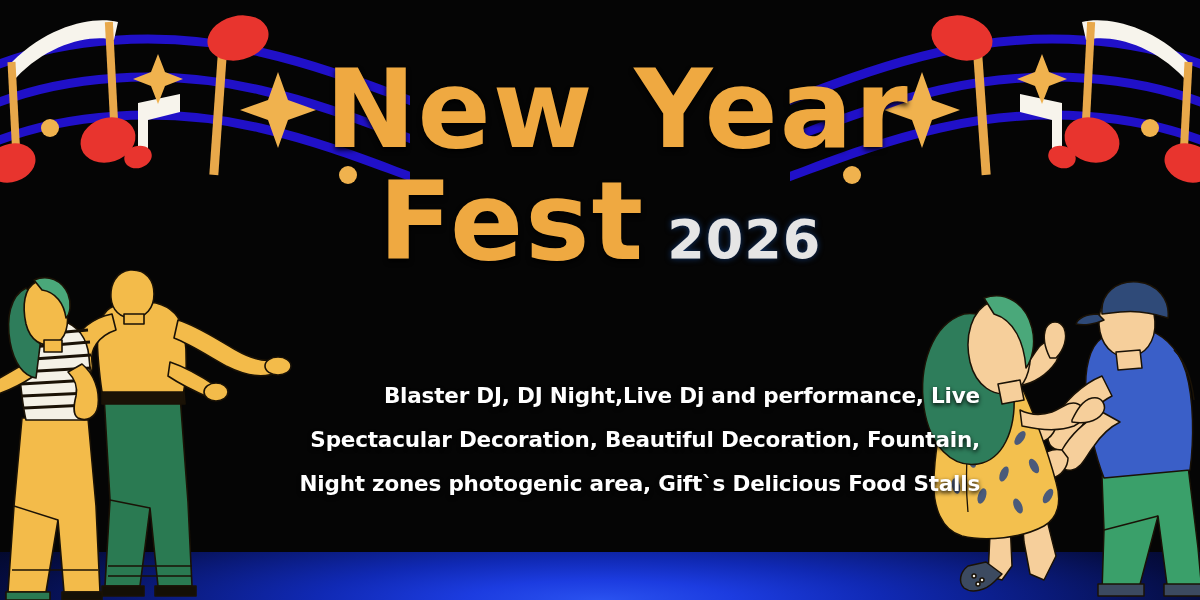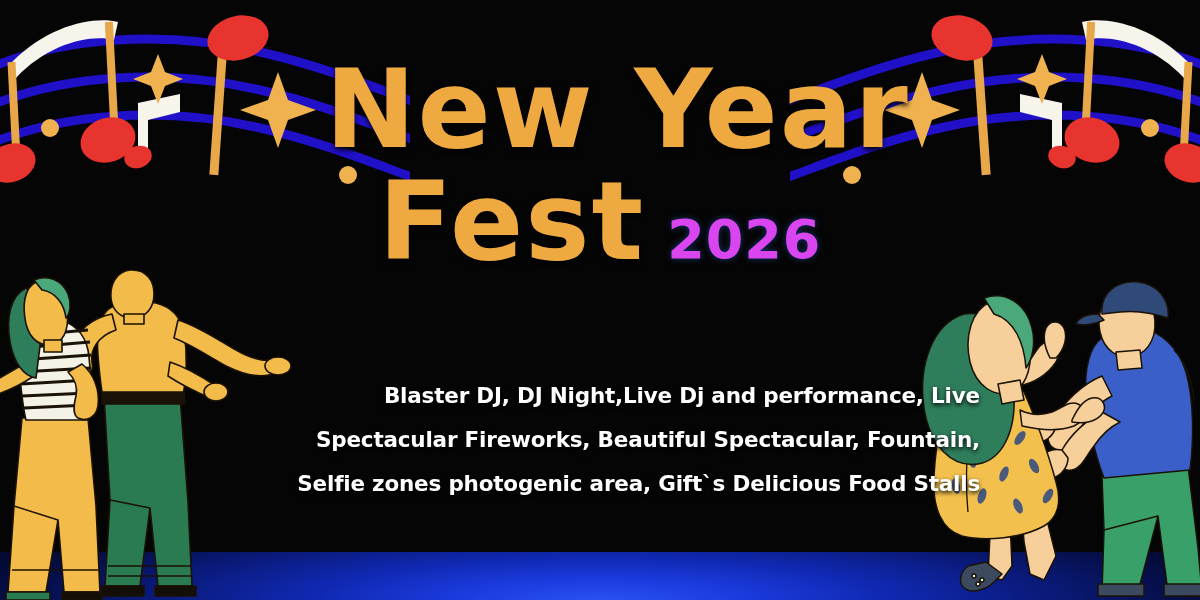--- a/index.html
+++ b/index.html
@@ -62,21 +62,21 @@
     line-height:0.96;
     color:#efa941;
     letter-spacing:2px;
     text-shadow:0 3px 5px rgba(0,0,0,0.9);
   }
   .title-year {
     font-family:"DejaVu Sans", sans-serif;
     font-weight:bold;
     font-size:54px;
     line-height:1;
-    color:#d946ef;
+    color:#e5e5e5;
     letter-spacing:1px;
     position:relative;
     bottom:6px;
     text-shadow:0 0 6px rgba(20,60,120,0.9);
   }
 
   
   .desc {
     position:absolute;
     left:50%; transform:translateX(-50%);
@@ -168,22 +168,22 @@
   <div class="title-wrap">
     <div class="title-main">New Year</div>
     <div class="line2">
       <span class="title-fest">Fest</span>
       <span class="title-year">2026</span>
     </div>
   </div>
 
   <div class="desc">
     <div class="desc-line">Blaster DJ, DJ Night,Live Dj and performance, Live</div>
-    <div class="desc-line">Spectacular Fireworks, Beautiful Spectacular,  Fountain,</div>
-    <div class="desc-line">Selfie zones photogenic area,  Gift`s  Delicious Food Stalls</div>
+    <div class="desc-line">Spectacular Decoration, Beautiful Decoration,  Fountain,</div>
+    <div class="desc-line">Night zones photogenic area,  Gift`s  Delicious Food Stalls</div>
   </div>
 
   <svg class="dancers-left" width="300" height="330" viewBox="0 0 300 330">
     <g stroke="#1a1206" stroke-width="1.6" stroke-linejoin="round">
 
       <g>
 
         <path d="M112,125 L188,125 L196,232 L200,316 L166,316 L158,238
                  L148,316 L113,316 L118,230 Z" fill="#2a7a52"></path>
         <path d="M118,230 L158,238" fill="none" stroke="#1a1206" stroke-width="1.4"></path>

